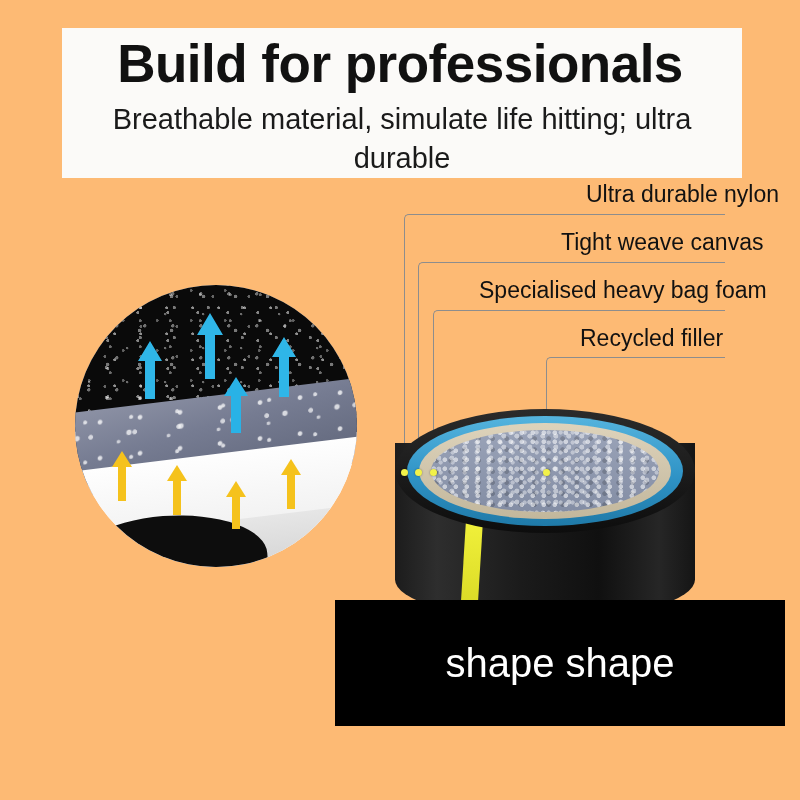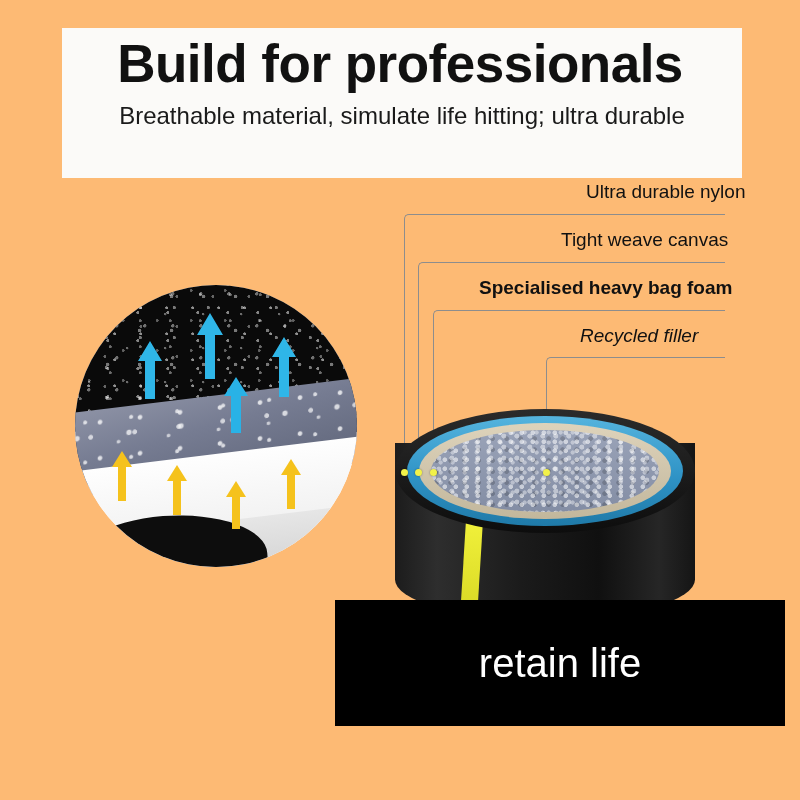--- a/index.html
+++ b/index.html
@@ -20,21 +20,21 @@
   .headline{
     position:absolute;left:0;top:36px;width:800px;
     text-align:center;
     font-size:53px;font-weight:bold;color:#111;
     letter-spacing:-0.5px;line-height:1.05;
     white-space:nowrap;
   }
   .subhead{
     position:absolute;left:78px;top:100px;width:648px;
     text-align:center;
-    font-size:24px;color:#1a1a1a;line-height:1.35;
+    font-size:29px;color:#1a1a1a;line-height:1.35;
   }
 
   
   .inset-circle{
     position:absolute;left:75px;top:285px;width:282px;height:282px;
     border-radius:50%;overflow:hidden;background:#ffffff;
   }
   .inset-inner{position:absolute;inset:0;}
   
   .fabric-dark{
@@ -133,21 +133,21 @@
     background-size:11px 9px,13px 11px,12px 10px,14px 11px,100% 100%;
   }
   .dot{
     position:absolute;width:7px;height:7px;border-radius:50%;
     background:#f2f24a;box-shadow:0 0 2px rgba(0,0,0,.45);
   }
 
   
   .leader{position:absolute;border:1px solid #8d8d8d;border-right:none;border-bottom:none;}
   .callout{
-    position:absolute;font-size:19px;color:#111;white-space:nowrap;
+    position:absolute;font-size:23px;color:#111;white-space:nowrap;
   }
 
   
   .banner{
     position:absolute;left:335px;top:600px;width:450px;height:126px;
     background:#000;
     display:flex;align-items:center;justify-content:center;
   }
   .banner-text{
     color:#fff;font-size:40px;line-height:1.12;text-align:center;
@@ -204,35 +204,35 @@
   <div class="leader" style="left:404px;top:214px;width:320px;height:258px;border-top-left-radius:5px;"></div>
 
   <div class="leader" style="left:418px;top:262px;width:306px;height:210px;border-top-left-radius:5px;"></div>
 
   <div class="leader" style="left:433px;top:310px;width:291px;height:162px;border-top-left-radius:5px;"></div>
 
   <div class="leader" style="left:546px;top:357px;width:178px;height:115px;border-top-left-radius:5px;"></div>
 
   <div class="callout" style="left:586px;top:181px;">Ultra durable nylon</div>
   <div class="callout" style="left:561px;top:229px;text-align:center;">Tight weave canvas</div>
-  <div class="callout" style="left:479px;top:277px;font-weight:bold;">Specialised heavy bag foam</div>
-  <div class="callout" style="left:580px;top:325px;font-style:italic;">Recycled filler</div>
+  <div class="callout" style="left:479px;top:277px;">Specialised heavy bag foam</div>
+  <div class="callout" style="left:580px;top:325px;">Recycled filler</div>
 
   <div class="bag">
     <div class="bag-body"></div>
     <div class="bag-stripe"></div>
     <div class="rim-black"></div>
     <div class="rim-blue"></div>
     <div class="rim-foam"></div>
     <div class="filler"></div>
     <div class="dot" style="left:16px;top:64px;"></div>
     <div class="dot" style="left:30px;top:64px;"></div>
     <div class="dot" style="left:45px;top:64px;"></div>
     <div class="dot" style="left:158px;top:64px;"></div>
   </div>
 
   <div class="banner">
     <div class="banner-text">
-      <div>retain life</div>
+      <div>shape shape</div>
     </div>
   </div>
 
 </div>
 
 </body></html>

